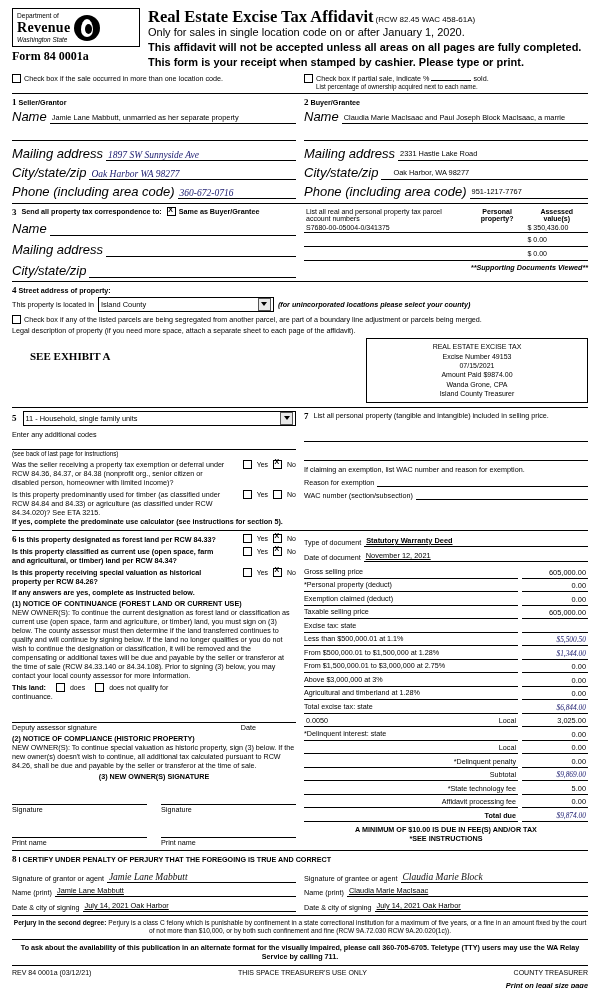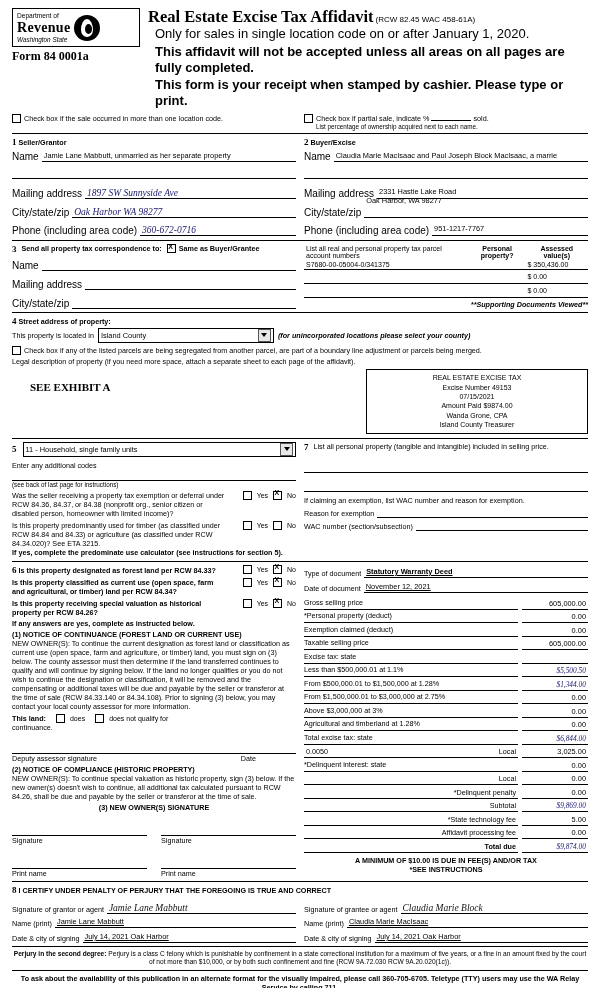--- a/index.html
+++ b/index.html
@@ -10,33 +10,33 @@
   .logo .txt{font-size:7px;line-height:1.15;}
   .logo .dept{font-size:6.6px;}
   .logo .rev{font-size:14px;font-weight:bold;font-family:"Liberation Serif",serif;letter-spacing:.3px;}
   .logo .ws{font-size:6.4px;font-style:italic;}
   .swirl{width:26px;height:26px;border-radius:50%;background:#000;position:relative;flex:0 0 auto;}
   .swirl:after{content:"";position:absolute;left:7px;top:4px;width:12px;height:18px;border-radius:50% 50% 50% 50%/60% 60% 40% 40%;background:#fff;}
   .swirl:before{content:"";position:absolute;left:11px;top:9px;width:7px;height:10px;border-radius:50%;background:#000;z-index:2;}
   .htitle{flex:1;}
   .htitle h1{margin:0;font-size:16.5px;font-weight:bold;font-family:"Liberation Serif",serif;line-height:1.05;display:inline-block;}
   .htitle .rcw{font-size:8px;font-family:"Liberation Sans",sans-serif;font-weight:normal;}
-  .htitle p{margin:1px 0 0 7px;font-size:13px;line-height:1.25;}
+  .htitle p{margin:1px 0 0 0;font-size:11px;line-height:1.25;}
   .htitle p.b{font-weight:bold;}
   .formno{font-size:12px;font-weight:bold;font-family:"Liberation Serif",serif;margin-top:2px;}
   .headrow{display:flex;align-items:flex-start;}
   .leftcol{width:128px;}
   .chkline{display:flex;align-items:flex-start;gap:3px;margin-top:3px;font-size:7.2px;}
   .cb{width:7px;height:7px;border:1px solid #000;display:inline-block;flex:0 0 auto;margin-top:.5px;background:#fff;}
   .cb.chk{position:relative;}
   .cb.chk:after{content:"X";position:absolute;left:.5px;top:-2.5px;font-size:7px;font-weight:bold;}
   .rule{border-top:1px solid #000;margin:3px 0;}
   .cols{display:flex;gap:8px;}
   .col{flex:1;min-width:0;}
-  .lbl{font-size:10px;}
+  .lbl{font-size:13px;font-style:italic;}
   .fl{border-bottom:1px solid #000;flex:1;min-width:0;position:relative;height:12px;}
   .row{display:flex;align-items:flex-end;gap:3px;margin-top:2px;}
   .hand{font-family:"Liberation Serif",serif;font-size:9.5px;font-style:italic;color:#1a1a6e;position:absolute;left:2px;bottom:0px;white-space:nowrap;}
   .hand.blk{color:#111;}
   .typed{font-size:7.4px;position:absolute;left:2px;bottom:1px;white-space:nowrap;}
   .tbl{width:100%;border-collapse:collapse;font-size:7px;}
   .tbl td,.tbl th{padding:1px 2px;}
   .sel{border:1px solid #000;height:13px;display:flex;align-items:center;justify-content:space-between;padding:0 2px;font-size:7.4px;background:#fff;}
   .caret{width:0;height:0;border-left:3.5px solid transparent;border-right:3.5px solid transparent;border-top:4.5px solid #000;}
   .selbtn{width:11px;height:11px;border:1px solid #555;display:flex;align-items:center;justify-content:center;background:#e8e8e8;}
@@ -133,38 +133,38 @@
             </span>
           </div>
       <div class="row" style="margin-top:4px;">
             <span class="lbl">Phone (including area code)</span>
         <span class="fl" style="height:13px;">
               <span class="hand">360-672-0716</span>
             </span>
           </div>
     </div>
     <div class="col">
-      <div><span class="numbadge">2</span><span class="bold">Buyer/Excise</span></div>
+      <div><span class="numbadge">2</span><span class="bold">Buyer/Grantee</span></div>
       <div class="row">
             <span class="lbl">Name</span>
         <span class="fl">
               <span class="typed">Claudia Marie MacIsaac and Paul Joseph Block MacIsaac, a marrie</span>
             </span>
           </div>
       <div class="fl" style="margin-top:4px;"></div>
       <div class="row" style="margin-top:5px;">
             <span class="lbl">Mailing address</span>
         <span class="fl" style="height:14px;">
               <span class="typed" style="bottom:2px;">2331 Hastie Lake Road</span>
             </span>
           </div>
       <div class="row" style="margin-top:4px;">
             <span class="lbl">City/state/zip</span>
         <span class="fl" style="height:14px;">
-              <span class="typed" style="bottom:12px;">Oak Harbor, WA 98277</span>
+              <span class="typed" style="bottom:2px;margin-left:10px;">Oak Harbor, WA 98277</span>
             </span>
           </div>
       <div class="row" style="margin-top:4px;">
             <span class="lbl">Phone (including area code)</span>
         <span class="fl" style="height:13px;">
               <span class="typed" style="bottom:2px;">951-1217-7767</span>
             </span>
           </div>
     </div>
   </div>

